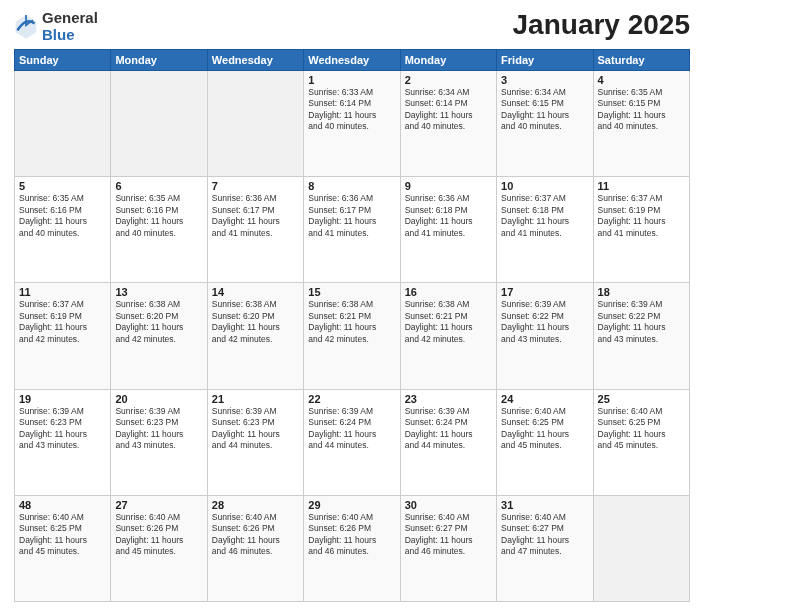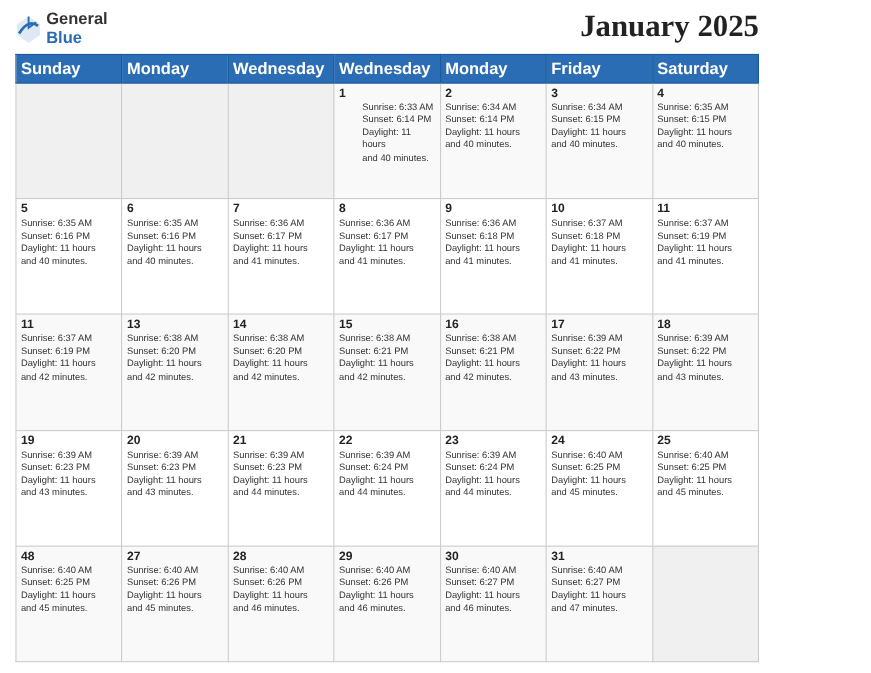--- a/index.html
+++ b/index.html
@@ -43,42 +43,41 @@
       font-weight: bold;
       color: #2a6db5;
     }
     .logo-icon {
       width: 24px;
       height: 28px;
       margin-right: 2px;
     }
     .title-block {
       text-align: right;
-      font-family: Liberation Serif, serif;
     }
     .title-month {
       font-size: 28px;
       font-weight: bold;
       color: #222;
       line-height: 1.1;
     }
     .title-location {
       font-size: 14px;
       color: #555;
     }
     .calendar {
       flex: 1;
       border-collapse: collapse;
       width: 100%;
       table-layout: fixed;
     }
     .calendar th {
       background: #2a6db5;
       color: #fff;
-      font-size: 15px;
+      font-size: 11px;
       font-weight: bold;
       padding: 4px 4px;
       text-align: left;
       border: 1px solid #1a5a9a;
     }
     .calendar td {
       border: 1px solid #ccc;
       vertical-align: top;
       padding: 3px 4px;
       font-size: 9px;
@@ -141,21 +140,21 @@
           <th>Saturday</th>
         </tr>
     </thead>
     <tbody id="calendar-body">
     <tr>
           <td class="empty-cell"></td>
           <td class="empty-cell"></td>
           <td class="empty-cell"></td>
           <td>
             <span class="day-num">1</span>
-            <div class="day-info" style="white-space: pre-line; margin-left: 21px;">Sunrise: 6:33 AM
+            <div class="day-info" style="white-space: pre-line;">Sunrise: 6:33 AM
 Sunset: 6:14 PM
 Daylight: 11 hours
 and 40 minutes.</div>
           </td>
           <td>
             <span class="day-num">2</span>
             <div class="day-info" style="white-space: pre-line;">Sunrise: 6:34 AM
 Sunset: 6:14 PM
 Daylight: 11 hours
 and 40 minutes.</div>

